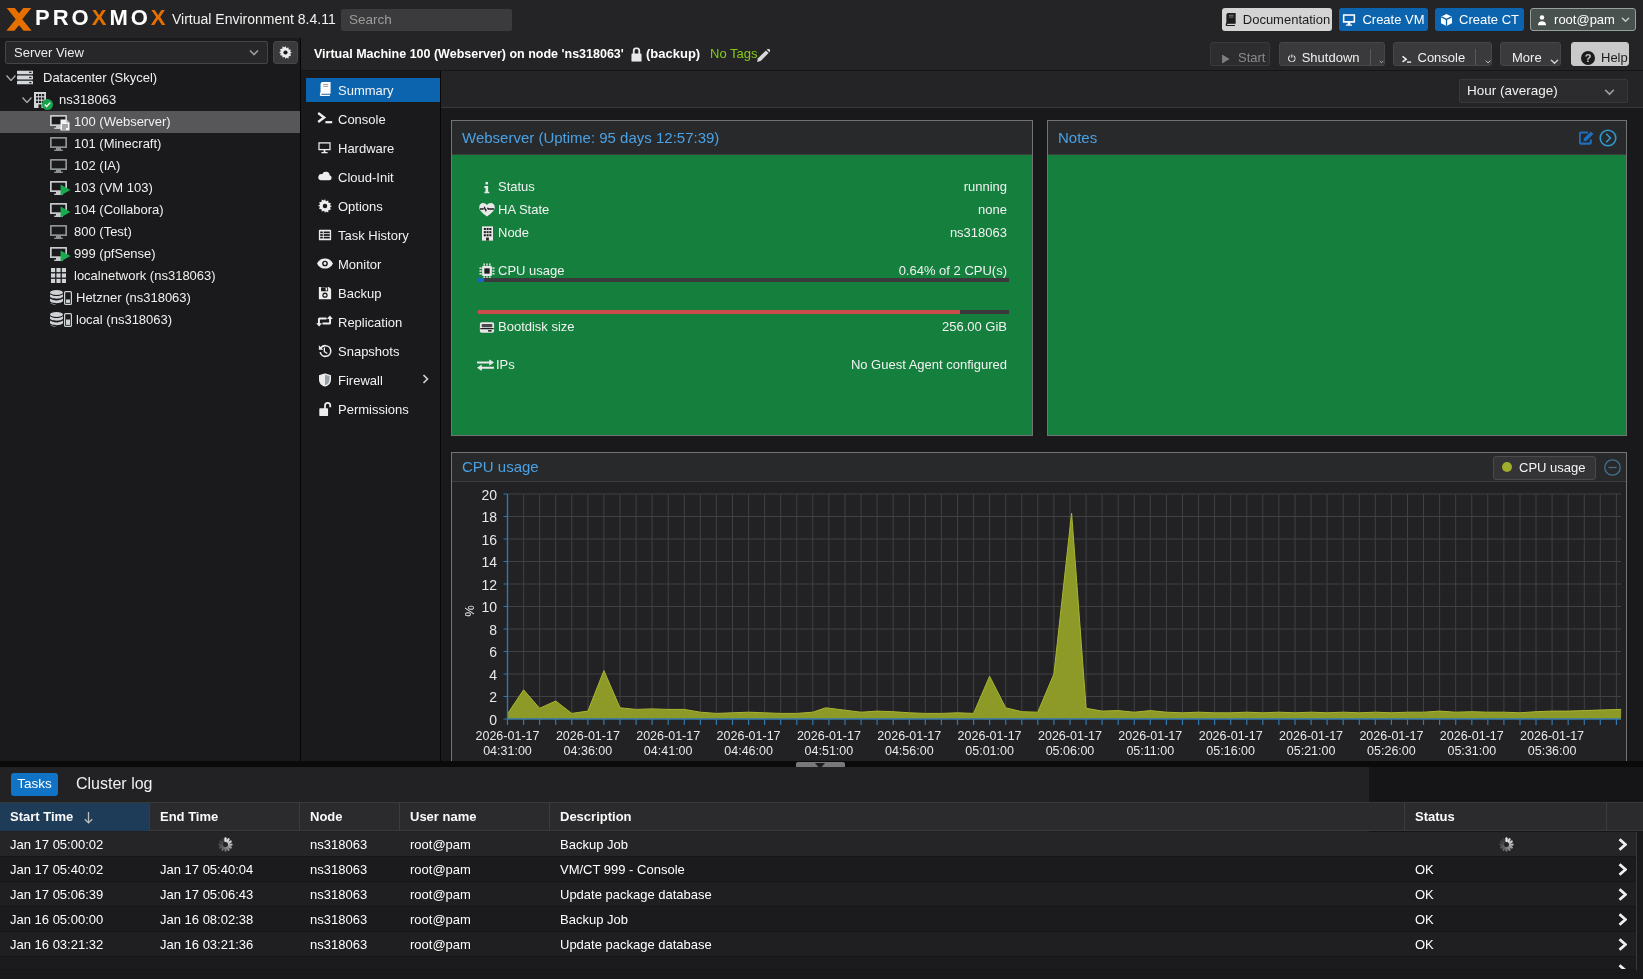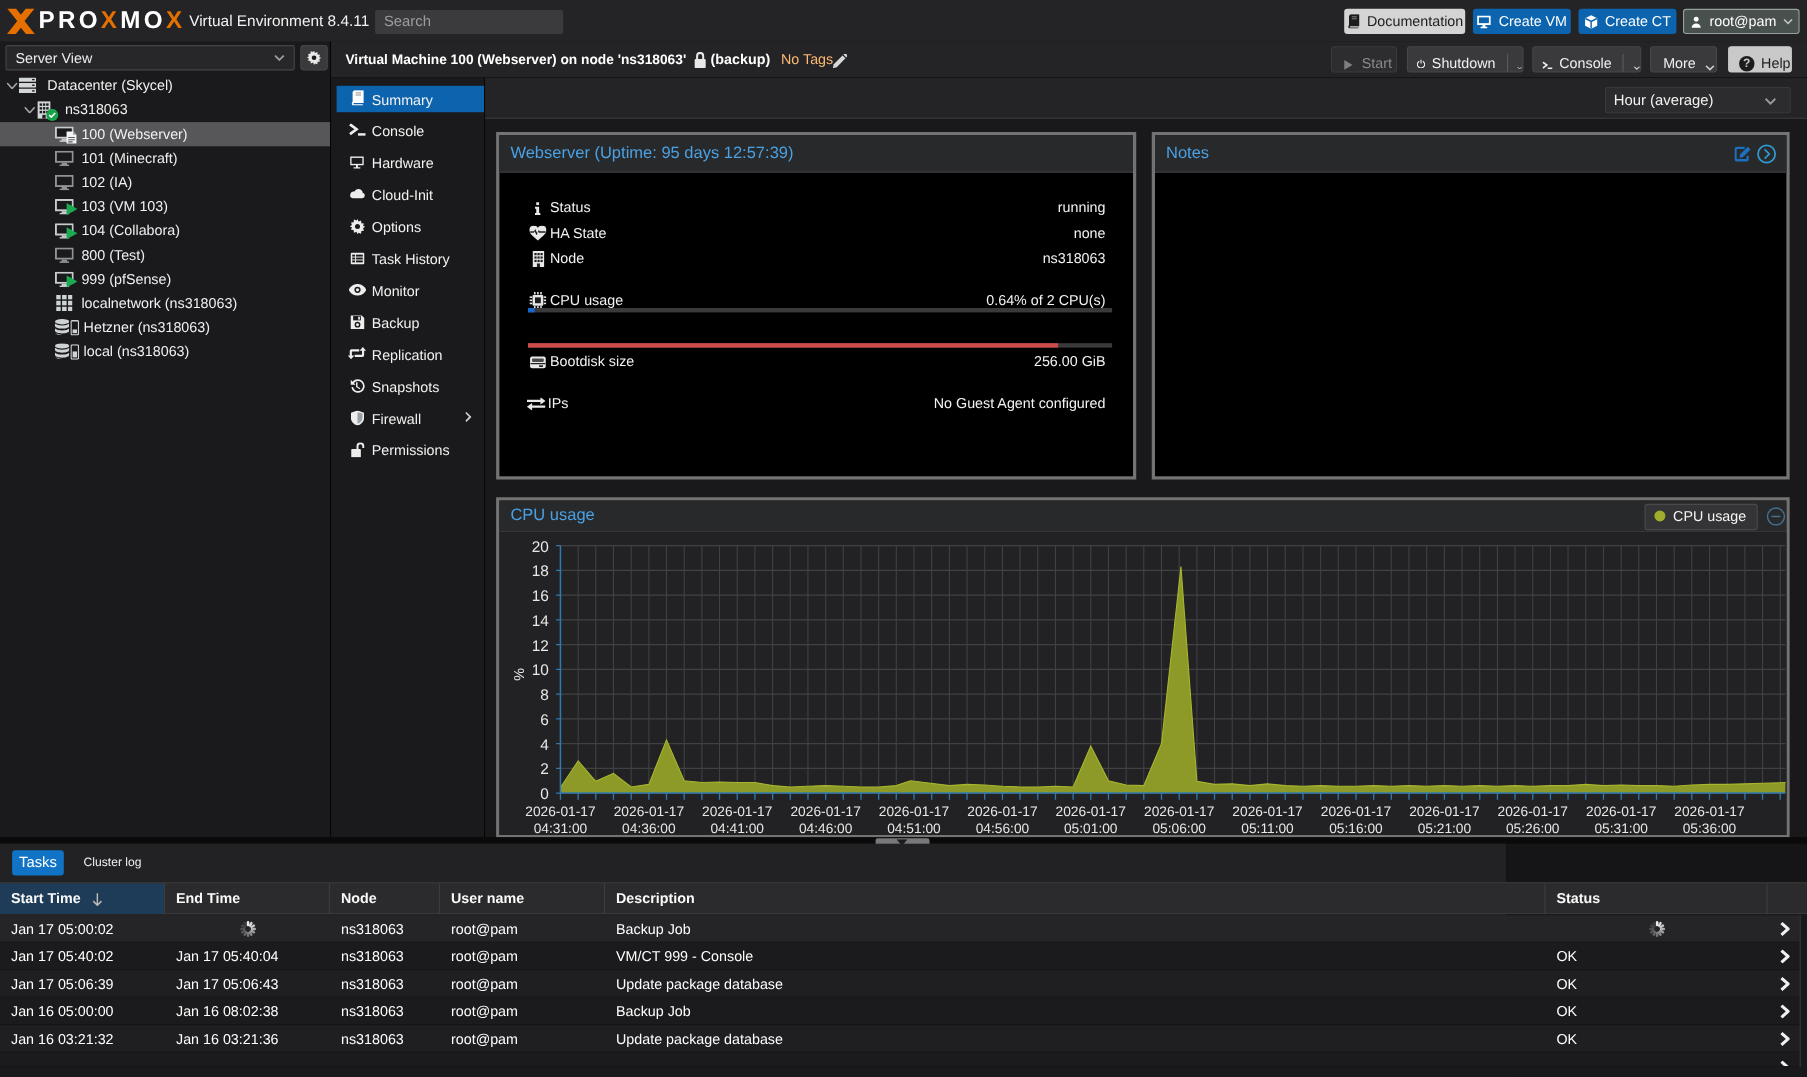--- a/index.html
+++ b/index.html
@@ -24,21 +24,21 @@
 .srow { position:absolute; left:0; width:100%; height:22px; line-height:22px; display:flex; }
 .sic { display:inline-flex; align-items:center; justify-content:center; margin-left:26px; width:18px; }
 .slab { margin-left:2px; color:#f2f2f2; }
 .sval { position:absolute; right:25px; color:#f2f2f2; }
 .hc { position:absolute; top:0; height:28px; line-height:28px; padding-left:10px; border-right:1px solid #3c3c3e; }
 .trr { position:absolute; left:0; width:1643px; height:25px; line-height:25px; background:#1d1d1f; border-bottom:1px solid #161618; color:#ffffff; }
 .trr > span { position:absolute; }
 .chv { left:1618px; top:6px; width:9px; height:13px; }
 
 #content { position:absolute; left:441px; top:71px; width:1202px; height:691px; background:#19191b; }
-.panel { position:absolute; background:#000000; border:3px solid #737373;padding-left:47px; }
+.panel { position:absolute; background:#15803d; border:1px solid #737373;padding-left:47px; }
 .phead { position:absolute; left:0; top:0; right:0; height:34px; background:#28292b; border-bottom:1px solid #3d3e40; color:#4aa1e4; font-size:15px; line-height:33px; padding-left:10px; }
 
 #tasks { position:absolute; left:0; top:767px; width:1369px; height:212px; background:#222224; }
 </style>
 </head>
 <body>
 <div id="app">
   <svg width="0" height="0" style="position:absolute">
     <defs>
       <symbol id="i-book" viewBox="0 0 16 16">
@@ -340,21 +340,21 @@
             <rect x="2" y="6.5" width="4" height="5.4" fill="#cfd3d6"></rect>
           </svg><span style="margin-left:76px;">local (ns318063)</span></div>
     </div>
   </div>
   <div id="toolbar">
     <div class="abs" style="left:13px;top:0;height:32px;line-height:32px;font-weight:bold;font-size:12.5px;color:#fff;">Virtual Machine 100 (Webserver) on node 'ns318063'</div>
     <div class="abs" style="left:330px;top:8px;"><svg class="ic" width="11" height="15" viewBox="0 0 12 16" style="color:#e8e8e8">
           <use href="#i-lock"></use>
         </svg></div>
     <div class="abs" style="left:345px;top:0;height:32px;line-height:32px;font-weight:bold;font-size:13px;color:#fff;">(backup)</div>
-    <div class="abs" style="left:409px;top:0;height:32px;line-height:32px;color:#fdba74;">No Tags</div>
+    <div class="abs" style="left:409px;top:0;height:32px;line-height:32px;color:#84cc16;">No Tags</div>
     <div class="abs" style="left:456px;top:9px;"><svg class="ic" width="13" height="13" viewBox="0 0 16 16" style="color:#d8d8d8">
           <use href="#i-pencil"></use>
         </svg></div>
     <div class="tbtn" style="left:909px;width:60px;background:#2d2d2f;border-color:#3a3a3c;color:#8a8a8a;padding-left:9px;gap:7px;"><svg class="ic" width="11" height="12" viewBox="0 0 16 16" style="color:#7e7e7e">
           <use href="#i-play"></use>
         </svg>Start</div>
     <div class="tbtn" style="left:978px;width:106px;padding-left:8px;gap:6px;"><svg class="ic" width="14" height="14" viewBox="0 0 16 16">
           <use href="#i-power"></use>
         </svg>Shutdown<div style="width:1px;height:16px;background:#5a5a5c;margin-left:4px;"></div><svg class="ic" width="9" height="6" viewBox="0 0 10 6" style="margin-left:3px;color:#cfcfcf">
           <use href="#i-chev"></use>
@@ -550,21 +550,21 @@
   </div>
   <div id="splitter" class="abs" style="left:0;top:761px;width:1643px;height:6px;background:#0a0a0b;">
       <div class="abs" style="left:796px;top:1px;width:49px;height:8px;background:#78787a;border-radius:2px;">
         <svg class="abs" style="left:19px;top:1px" width="10" height="6" viewBox="0 0 10 6">
           <path d="M0 0h10L5 6z" fill="#1c1c1e"></path>
         </svg>
       </div>
     </div>
   <div id="tasks">
     <div class="abs" style="left:11px;top:6px;width:47px;height:23px;background:#1173c6;border-radius:3px;color:#fff;text-align:center;line-height:22px;font-size:13.5px;">Tasks</div>
-    <div class="abs" style="left:76px;top:6px;height:23px;line-height:22px;color:#f0f0f0;font-size:11px;">Cluster log</div>
+    <div class="abs" style="left:76px;top:6px;height:23px;line-height:22px;color:#f0f0f0;font-size:16px;">Cluster log</div>
     <div id="thead" class="abs" style="left:0;top:35px;width:1643px;height:29px;background:#2b2b2d;border-top:1px solid #39393b;border-bottom:1px solid #39393b;font-weight:bold;color:#fafafa;">
       <div class="hc" style="left:0;width:150px;background:#1e3c57;">Start Time <svg class="ic" width="11" height="13" viewBox="0 0 11 13" style="margin-left:6px">
             <path d="M5.5 1v10.5M1.8 8.2l3.7 3.7 3.7-3.7" fill="none" stroke="#bdbdbd" stroke-width="1.3"></path>
           </svg></div>
       <div class="hc" style="left:150px;width:150px;">End Time</div>
       <div class="hc" style="left:300px;width:100px;">Node</div>
       <div class="hc" style="left:400px;width:150px;">User name</div>
       <div class="hc" style="left:550px;width:855px;">Description</div>
       <div class="hc" style="left:1405px;width:202px;">Status</div>
       <div class="hc" style="left:1607px;width:36px;border-right:none;"></div>

